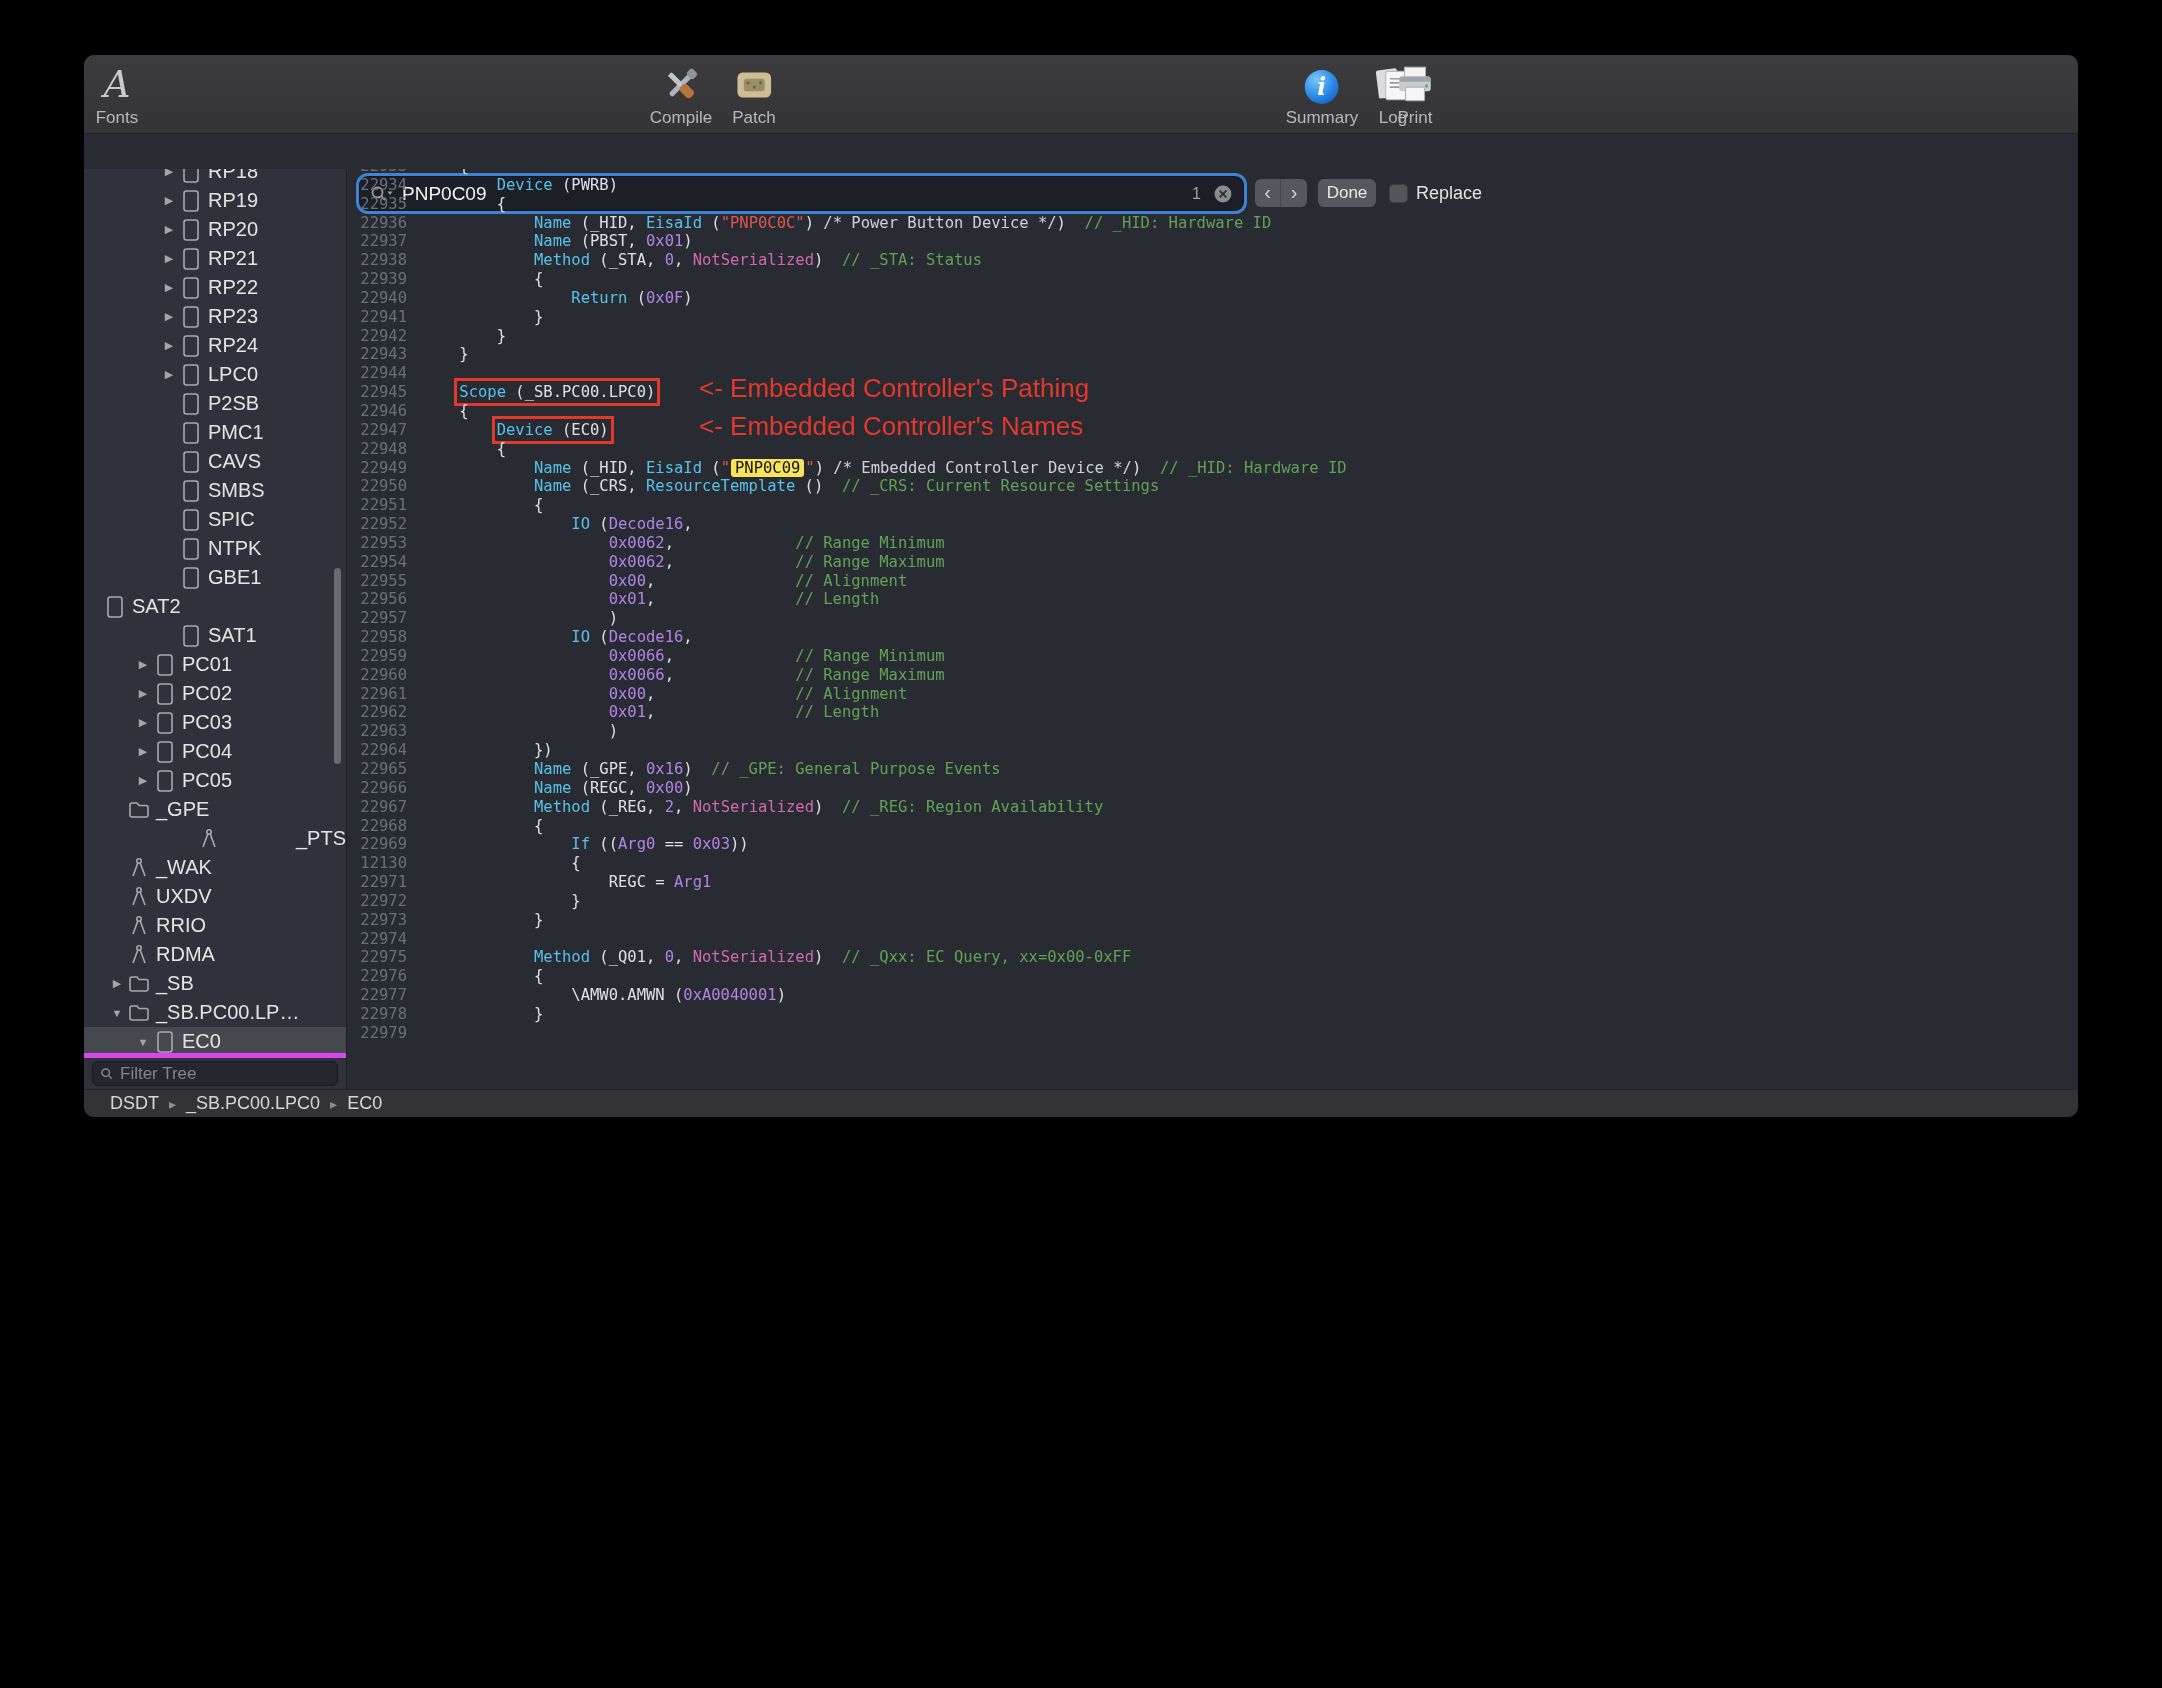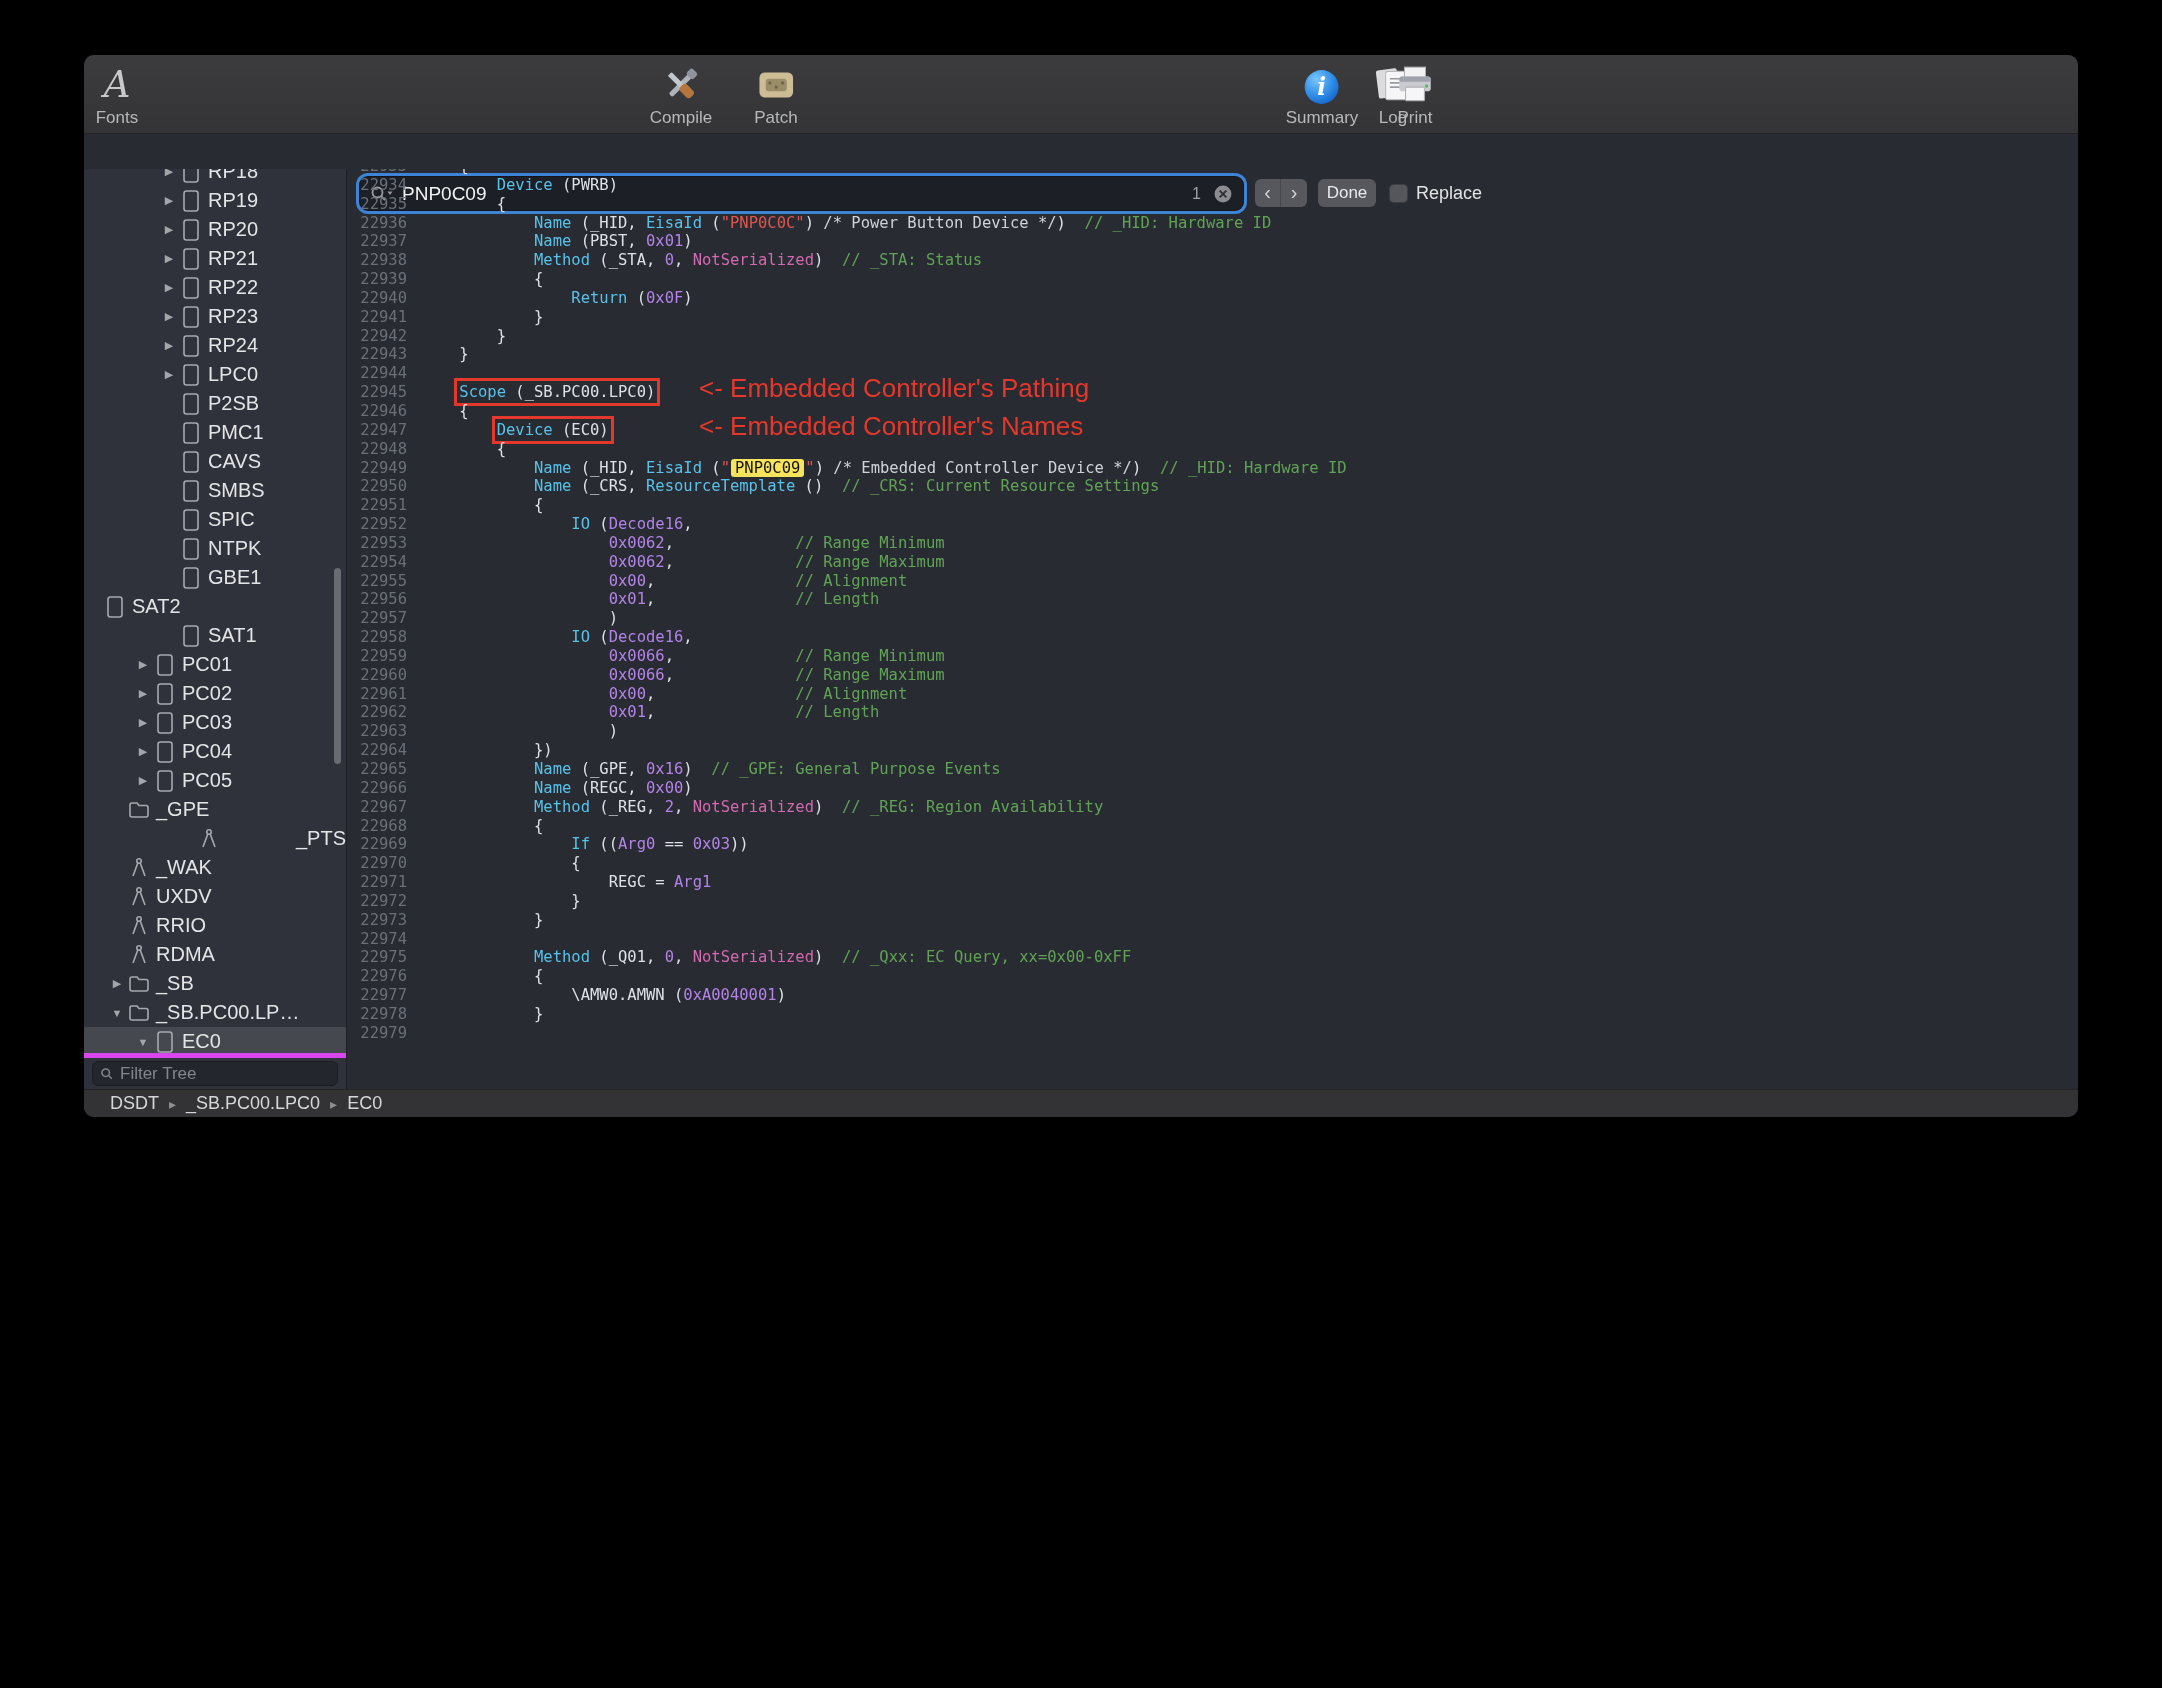--- a/index.html
+++ b/index.html
@@ -89,21 +89,21 @@
               <rect x="15.5" y="1" width="9" height="8" rx="2.5" fill="#8e939c"></rect>
             </g>
           <g transform="rotate(-45 20 20)">
               <rect x="17.5" y="5" width="5" height="17" rx="1" fill="#c2c6cd"></rect>
               <rect x="15.5" y="21" width="9" height="14" rx="3.5" fill="#b5763c"></rect>
             </g>
         </svg>
       </div>
       <div class="tb-label">Compile</div>
     </div>
-    <div class="tb-item" style="left:692px">
+    <div class="tb-item" style="left:670px">
       <div class="tb-icon">
         <svg width="42" height="42" viewBox="0 0 40 40">
           <rect x="4" y="8" width="32" height="24" rx="5" fill="#cdbd94"></rect>
           <rect x="10" y="14" width="20" height="12" rx="3" fill="#9a8d68"></rect>
           <circle cx="14" cy="18" r="1.5" fill="#6e6448"></circle>
             <circle cx="20" cy="22" r="1.5" fill="#6e6448"></circle>
             <circle cx="26" cy="18" r="1.5" fill="#6e6448"></circle>
         </svg>
       </div>
       <div class="tb-label">Patch</div>
@@ -507,21 +507,21 @@
           <div class="code-row"><span class="lnum">22960</span><span class="ltext"><span class="c-d">                    </span><span class="c-n">0x0066</span><span class="c-d">,             </span><span class="c-c">// Range Maximum</span></span></div>
           <div class="code-row"><span class="lnum">22961</span><span class="ltext"><span class="c-d">                    </span><span class="c-n">0x00</span><span class="c-d">,               </span><span class="c-c">// Alignment</span></span></div>
           <div class="code-row"><span class="lnum">22962</span><span class="ltext"><span class="c-d">                    </span><span class="c-n">0x01</span><span class="c-d">,               </span><span class="c-c">// Length</span></span></div>
           <div class="code-row"><span class="lnum">22963</span><span class="ltext"><span class="c-d">                    )</span></span></div>
           <div class="code-row"><span class="lnum">22964</span><span class="ltext"><span class="c-d">            })</span></span></div>
           <div class="code-row"><span class="lnum">22965</span><span class="ltext"><span class="c-d">            </span><span class="c-k">Name</span><span class="c-d"> (_GPE, </span><span class="c-n">0x16</span><span class="c-d">)  </span><span class="c-c">// _GPE: General Purpose Events</span></span></div>
           <div class="code-row"><span class="lnum">22966</span><span class="ltext"><span class="c-d">            </span><span class="c-k">Name</span><span class="c-d"> (REGC, </span><span class="c-n">0x00</span><span class="c-d">)</span></span></div>
           <div class="code-row"><span class="lnum">22967</span><span class="ltext"><span class="c-d">            </span><span class="c-k">Method</span><span class="c-d"> (_REG, </span><span class="c-n">2</span><span class="c-d">, </span><span class="c-m">NotSerialized</span><span class="c-d">)  </span><span class="c-c">// _REG: Region Availability</span></span></div>
           <div class="code-row"><span class="lnum">22968</span><span class="ltext"><span class="c-d">            {</span></span></div>
           <div class="code-row"><span class="lnum">22969</span><span class="ltext"><span class="c-d">                </span><span class="c-k">If</span><span class="c-d"> ((</span><span class="c-n">Arg0</span><span class="c-d"> == </span><span class="c-n">0x03</span><span class="c-d">))</span></span></div>
-          <div class="code-row"><span class="lnum">22970</span><span class="ltext"><span class="c-d">                {</span></span></div>
+          <div class="code-row"><span class="lnum">12130</span><span class="ltext"><span class="c-d">                {</span></span></div>
           <div class="code-row"><span class="lnum">22971</span><span class="ltext"><span class="c-d">                    REGC = </span><span class="c-n">Arg1</span></span></div>
           <div class="code-row"><span class="lnum">22972</span><span class="ltext"><span class="c-d">                }</span></span></div>
           <div class="code-row"><span class="lnum">22973</span><span class="ltext"><span class="c-d">            }</span></span></div>
           <div class="code-row"><span class="lnum">22974</span><span class="ltext"></span></div>
           <div class="code-row"><span class="lnum">22975</span><span class="ltext"><span class="c-d">            </span><span class="c-k">Method</span><span class="c-d"> (_Q01, </span><span class="c-n">0</span><span class="c-d">, </span><span class="c-m">NotSerialized</span><span class="c-d">)  </span><span class="c-c">// _Qxx: EC Query, xx=0x00-0xFF</span></span></div>
           <div class="code-row"><span class="lnum">22976</span><span class="ltext"><span class="c-d">            {</span></span></div>
           <div class="code-row"><span class="lnum">22977</span><span class="ltext"><span class="c-d">                \AMW0.AMWN (</span><span class="c-n">0xA0040001</span><span class="c-d">)</span></span></div>
           <div class="code-row"><span class="lnum">22978</span><span class="ltext"><span class="c-d">            }</span></span></div>
           <div class="code-row"><span class="lnum">22979</span><span class="ltext"></span></div>
         </div>

